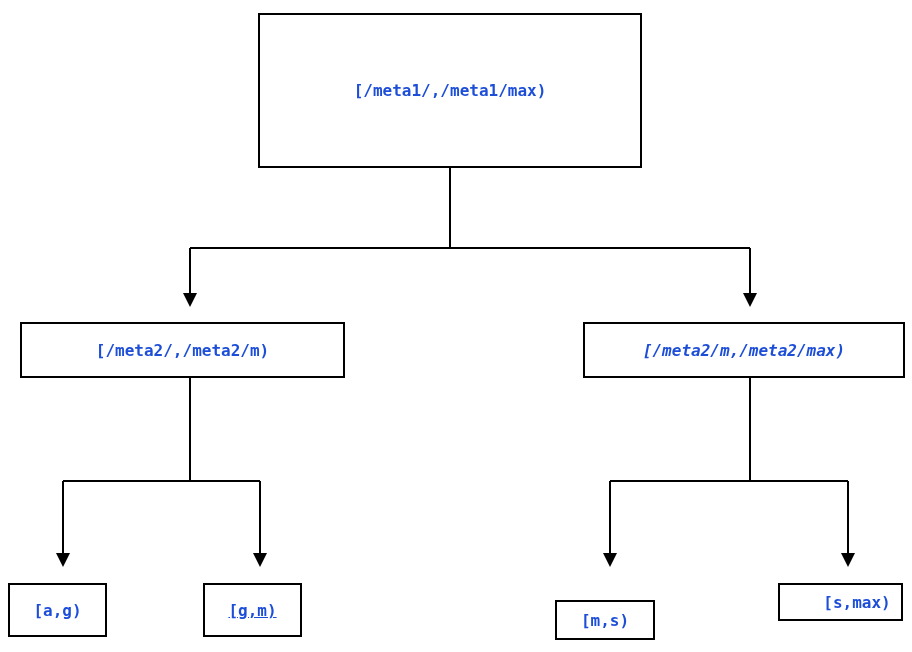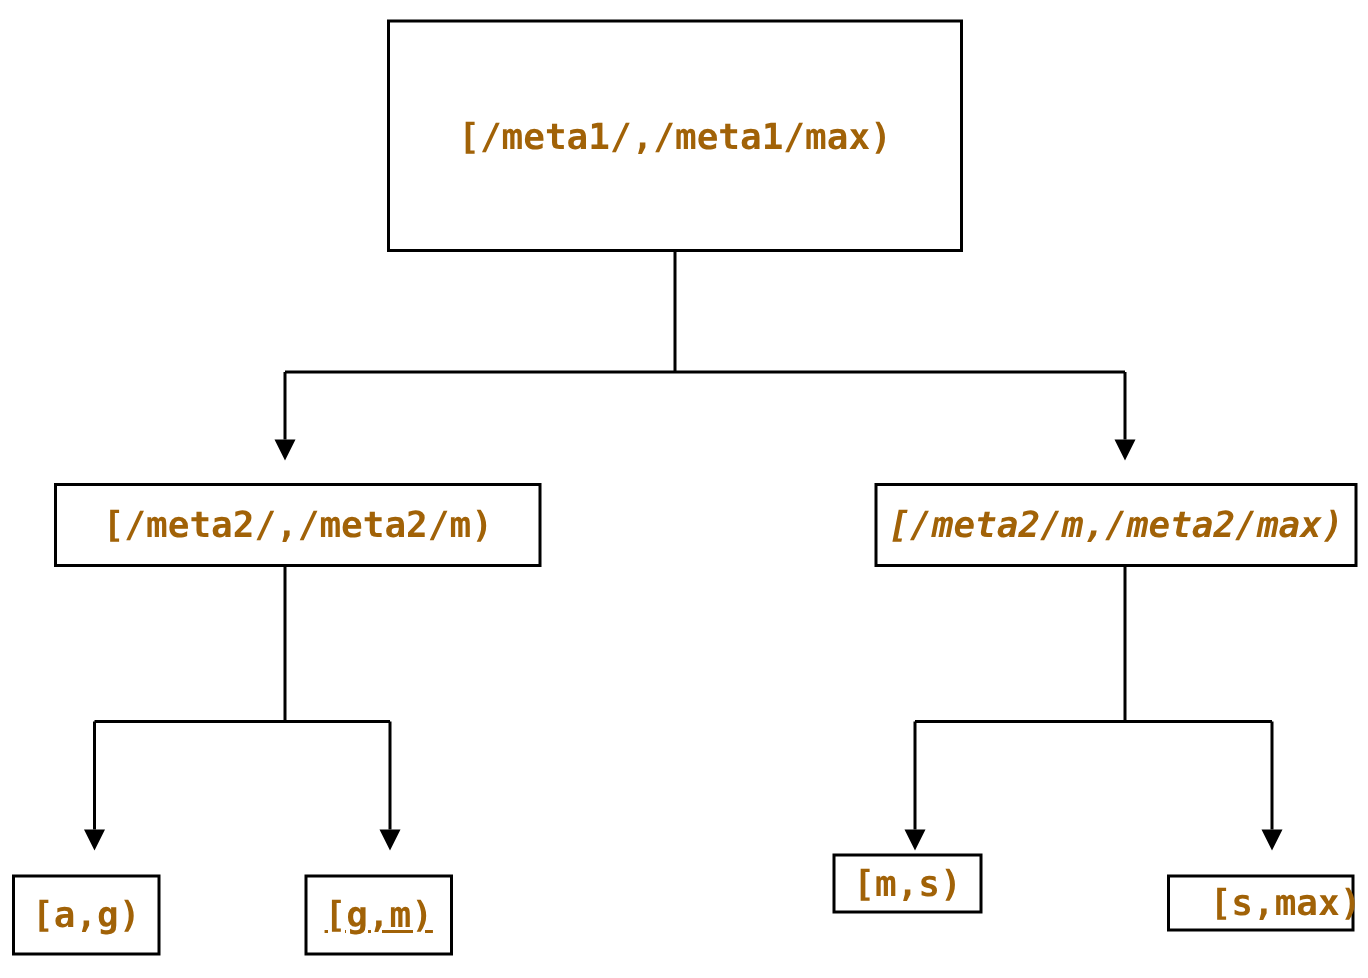--- a/index.html
+++ b/index.html
@@ -20,34 +20,34 @@
     left: 0;
     top: 0;
     width: 912px;
     height: 652px;
   }
   .node {
     position: absolute;
     box-sizing: border-box;
     border: 2px solid #000000;
     background: #ffffff;
-    color: #a16207;
+    color: #1d4ed8;
     display: flex;
     align-items: center;
     justify-content: center;
-    font-size: 24px;
+    font-size: 16px;
     font-weight: bold;
     white-space: nowrap;
   }
   .node-root  { left: 258px; top: 13px;  width: 384px; height: 155px; }
-  .node-left  { left: 20px;  top: 322px; width: 325px; height: 56px; margin-left: 16px; }
+  .node-left  { left: 20px;  top: 322px; width: 325px; height: 56px; }
   .node-right { left: 583px; top: 322px; width: 322px; height: 56px; font-style: italic; }
   .node-leaf1 { left: 8px;   top: 583px; width: 99px;  height: 54px; }
   .node-leaf2 { left: 203px; top: 583px; width: 99px;  height: 54px; text-decoration: underline; }
-  .node-leaf3 { left: 555px; top: 569px; width: 100px; height: 40px; }
+  .node-leaf3 { left: 555px; top: 600px; width: 100px; height: 40px; }
   .node-leaf4 { left: 778px; top: 583px; width: 125px; height: 38px; padding-left: 33px; }
 </style>
 </head>
 <body>
 
 <div class="canvas">
 
   <svg class="edges-layer" width="912" height="652" viewBox="0 0 912 652" xmlns="http://www.w3.org/2000/svg">
 
     <path d="M450 168 V248 M190 248 H750 M190 248 V293 M750 248 V293" stroke="#000000" stroke-width="2" fill="none"></path>

